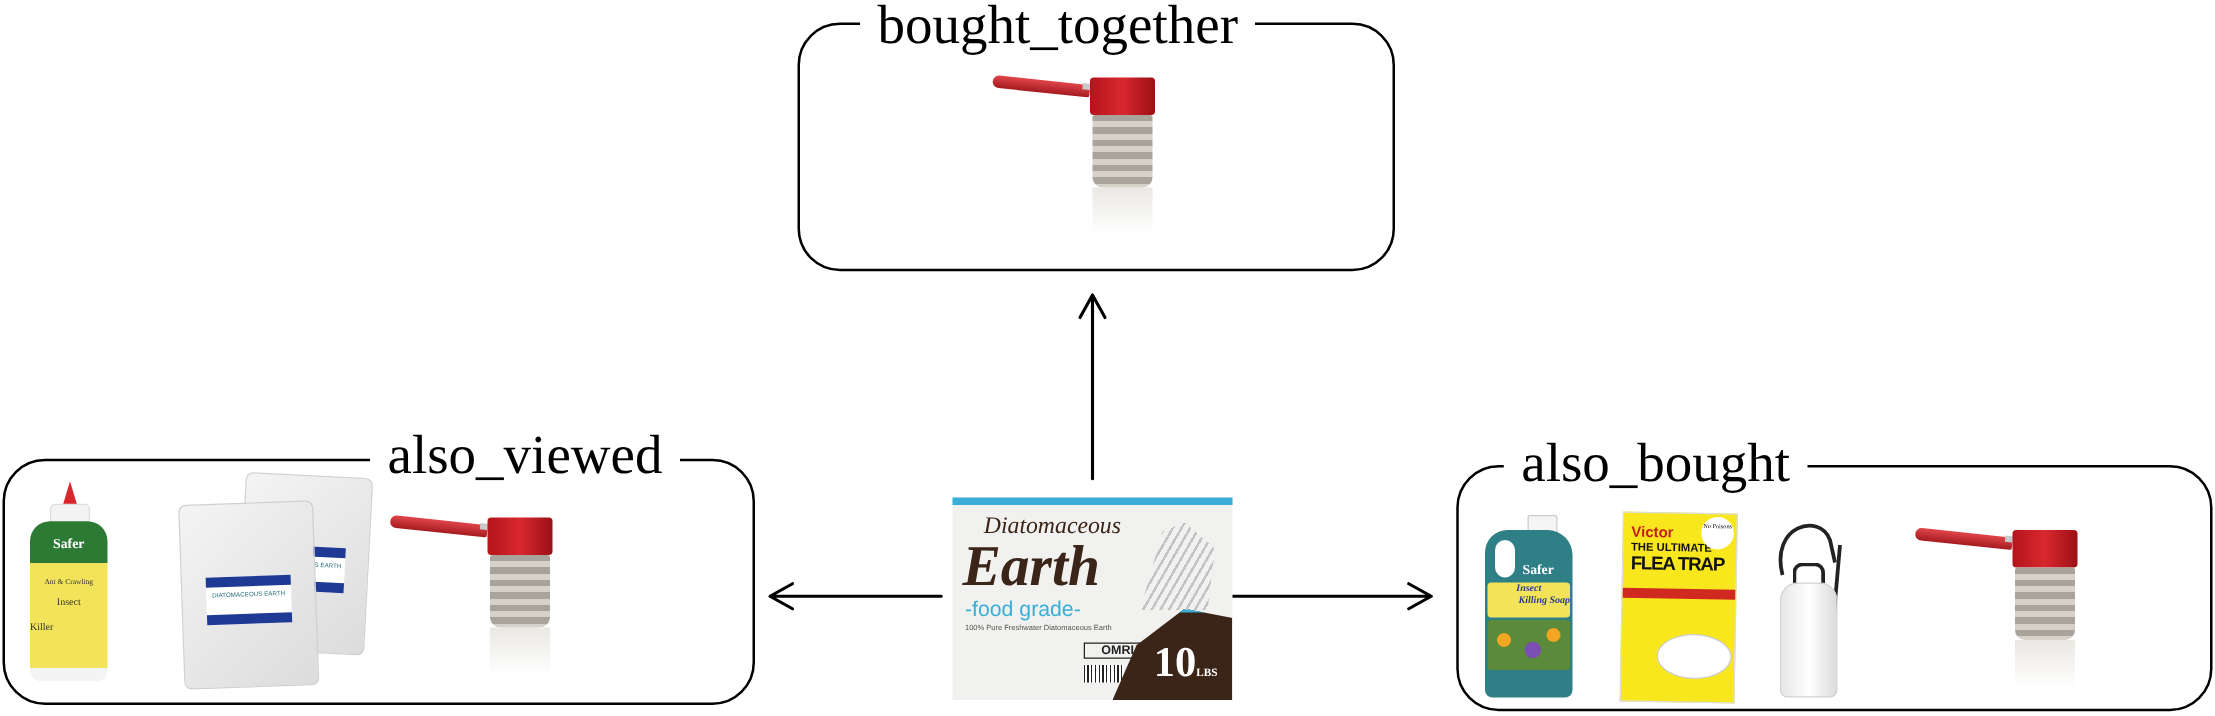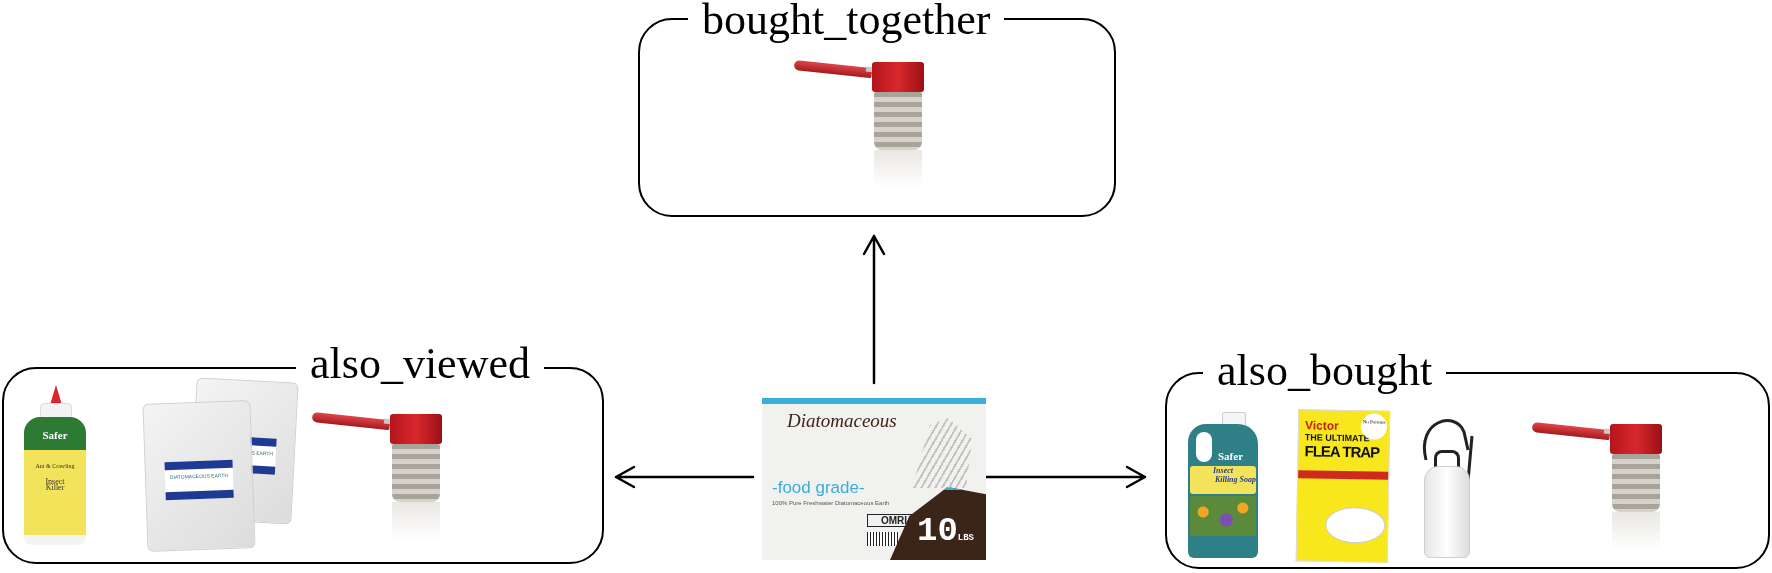--- a/index.html
+++ b/index.html
@@ -42,21 +42,21 @@
 <div class="group-box" style="left:2px; top:367px; width:602px; height:197px;"></div>
 <div class="group-label" style="left:296px; top:342px;">also_viewed</div>
 
 <div class="product" style="left:22px; top:385px; width:66px; height:165px;">
   <div style="position:absolute; left:28px; top:0; width:0; height:0; border-left:6px solid transparent; border-right:6px solid transparent; border-bottom:20px solid #d9262c;"></div>
   <div style="position:absolute; left:18px; top:18px; width:30px; height:16px; background:#f3f3f3; border-radius:4px 4px 0 0; border:1px solid #ddd;"></div>
   <div style="position:absolute; left:2px; top:32px; width:62px; height:128px; background:linear-gradient(#2d7a35 0 26%, #f2e35a 26% 92%, #f4f4f4 92%); border-radius:16px 16px 8px 8px;">
     <div style="position:absolute; top:12px; width:100%; text-align:center; font-size:11px; color:#fff; font-weight:bold;">Safer</div>
     <div style="position:absolute; top:46px; width:100%; text-align:center; font-size:6px; color:#333;">Ant &amp; Crawling</div>
     <div style="position:absolute; top:60px; width:100%; text-align:center; font-size:8px; color:#333;">Insect</div>
-    <div style="position:absolute; top:66px; width:100%; text-align:center; font-size:8px; color:#333;">Killer</div>
+    <div style="position:absolute; top:80px; width:100%; font-size:8px; color:#333;">Killer</div>
   </div>
 </div>
 
 <div class="product" style="left:145px; top:380px; width:150px; height:170px;">
   <div class="bag" style="left:48px; top:0; width:100px; height:140px; transform:rotate(3deg);">
       <div class="lbl">
         <span>DIATOMACEOUS EARTH</span>
       </div>
     </div>
   <div class="bag" style="left:0; top:22px; width:106px; height:146px; transform:rotate(-2deg);">
@@ -69,27 +69,28 @@
 <div class="product bellows" style="left:312px; top:408px; width:140px; height:140px;">
   <div class="nozzle"></div>
   <div class="tube"></div>
   <div class="cap"></div>
   <div class="body"></div>
   <div class="reflect"></div>
 </div>
 
 <div class="product" style="left:762px; top:398px; width:224px; height:156px; background:#f1f1ef; overflow:hidden; border-top:6px solid #3aaed8;">
   <div style="position:absolute; left:10px; top:6px; font-size:19px; font-style:italic; color:#3b2418; font-family:'Liberation Serif',serif;margin-left:15px;">Diatomaceous</div>
+  <div style="position:absolute; left:8px; top:22px; font-size:46px; font-style:italic; font-weight:bold; color:#3b2418; font-family:'Liberation Serif',serif;">Earth</div>
   <div style="position:absolute; left:10px; top:74px; font-size:17px; color:#3aaed8; font-family:'Liberation Sans',sans-serif;">-food grade-</div>
   <div style="position:absolute; left:10px; top:96px; font-size:6px; color:#555; font-family:'Liberation Sans',sans-serif;">100% Pure Freshwater Diatomaceous Earth</div>
   <div style="position:absolute; left:105px; top:110px; font-size:10px; font-weight:bold; color:#222; border:1px solid #222; padding:0 13px; font-family:'Liberation Sans',sans-serif;">OMRI</div>
   <div style="position:absolute; left:105px; top:128px; width:32px; height:14px; background:repeating-linear-gradient(90deg,#222 0 1px,#fff 1px 3px);"></div>
   <div style="position:absolute; right:0; bottom:0; width:96px; height:70px; background:#3b2418; clip-path:polygon(20% 40%, 60% 0, 100% 10%, 100% 100%, 0 100%); border-top:3px solid #3aaed8;"></div>
   <div style="position:absolute; right:14px; top:14px; width:60px; height:70px; background:repeating-linear-gradient(120deg,#bfbfbf 0 2px,transparent 2px 6px); opacity:.9; clip-path:polygon(0 100%, 30% 10%, 60% 0, 100% 30%, 90% 100%);"></div>
-  <div style="position:absolute; right:12px; bottom:10px; color:#fff; font-family:Liberation Mono, monospace; font-weight:bold;">
+  <div style="position:absolute; right:12px; bottom:10px; color:#fff; font-family:Liberation Serif, serif; font-weight:bold;">
     <span style="font-size:34px;">10</span><span style="font-size:9px;">LBS</span>
   </div>
 </div>
 
 <div class="group-box" style="left:1165px; top:372px; width:605px; height:197px;"></div>
 <div class="group-label" style="left:1203px; top:349px;text-align:center;">also_bought</div>
 
 <div class="product" style="left:1188px; top:412px; width:70px; height:148px;">
   <div style="position:absolute; left:34px; top:0; width:22px; height:14px; background:#f5f5f5; border:1px solid #ccc; border-radius:2px;"></div>
   <div style="position:absolute; left:0; top:12px; width:70px; height:134px; background:#2f7f86; border-radius:18px 20px 6px 6px;">

